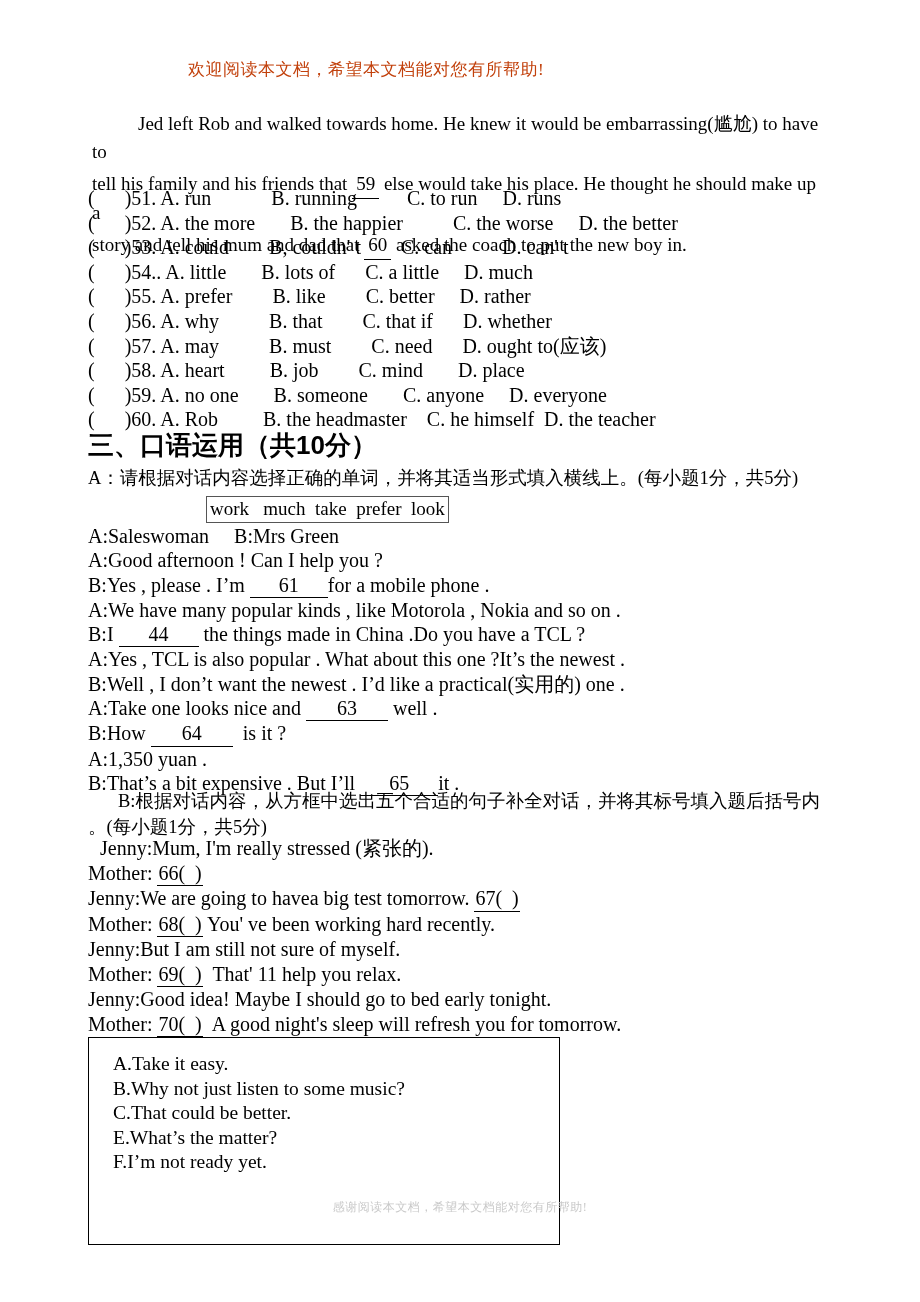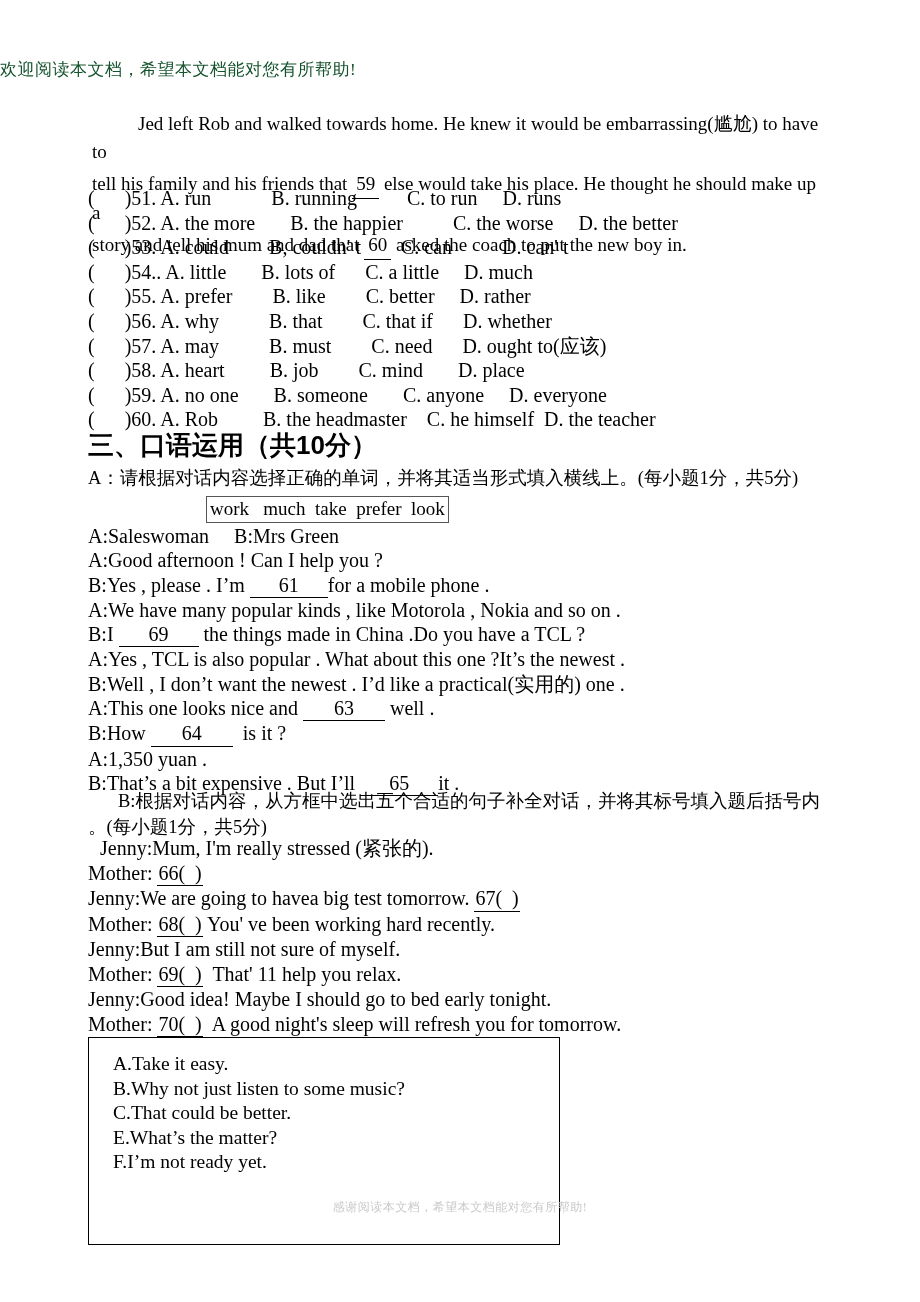--- a/index.html
+++ b/index.html
@@ -22,23 +22,23 @@
     width: 920px;
     height: 1302px;
   }
 
   
   .doc-header {
     position: absolute;
     left: 0;
     top: 58px;
     width: 732px;
-    text-align: left;
+    text-align: center;
     font-size: 17px;
-    color: #14532d;
+    color: #c2410c;
     letter-spacing: 0.5px;
     white-space: nowrap;
   }
   .doc-footer {
     position: absolute;
     left: 0;
     top: 1199px;
     width: 920px;
     text-align: center;
     font-size: 12px;
@@ -218,24 +218,24 @@
 
   <div class="instruction" id="instr-a">A：请根据对话内容选择正确的单词，并将其适当形式填入横线上。(每小题1分，共5分)</div>
 
   <div class="wordbank">work   much  take  prefer  look</div>
 
   <div class="dialogue-a">
     <p class="dlg-line">A:Saleswoman     B:Mrs Green</p>
     <p class="dlg-line">A:Good afternoon ! Can I help you ?</p>
     <p class="dlg-line"><span>B:Yes , please . I’m </span><span class="blank-inline" style="width:70px">61</span><span>for a mobile phone .</span></p>
     <p class="dlg-line">A:We have many popular kinds , like Motorola , Nokia and so on .</p>
-    <p class="dlg-line"><span>B:I </span><span class="blank-inline" style="width:72px">69</span><span> the things made in China .Do you have a TCL ?</span></p>
+    <p class="dlg-line"><span>B:I </span><span class="blank-inline" style="width:72px">44</span><span> the things made in China .Do you have a TCL ?</span></p>
     <p class="dlg-line">A:Yes , TCL is also popular . What about this one ?It’s the newest .</p>
     <p class="dlg-line">B:Well , I don’t want the newest . I’d like a practical(实用的) one .</p>
-    <p class="dlg-line"><span>A:This one looks nice and </span><span class="blank-inline" style="width:74px">63</span><span> well .</span></p>
+    <p class="dlg-line"><span>A:Take one looks nice and </span><span class="blank-inline" style="width:74px">63</span><span> well .</span></p>
     <p class="dlg-line"><span>B:How </span><span class="blank-inline" style="width:74px">64</span><span>  is it ?</span></p>
     <p class="dlg-line">A:1,350 yuan .</p>
     <p class="dlg-line"><span>B:That’s a bit expensive . But I’ll </span><span class="blank-inline" style="width:70px">65</span><span>it .</span></p>
   </div>
 
   <div class="instruction-b"><span class="lead"></span><span>B:根据对话内容，从方框中选出五个合适的句子补全对话，并将其标号填入题后括号内</span><br><span>。(每小题1分，共5分)</span></div>
 
   <div class="dialogue-b">
     <p class="dlg-line-b hang"><span>Jenny:</span><span>Mum, I'm really stressed (紧张的).</span></p>
 

